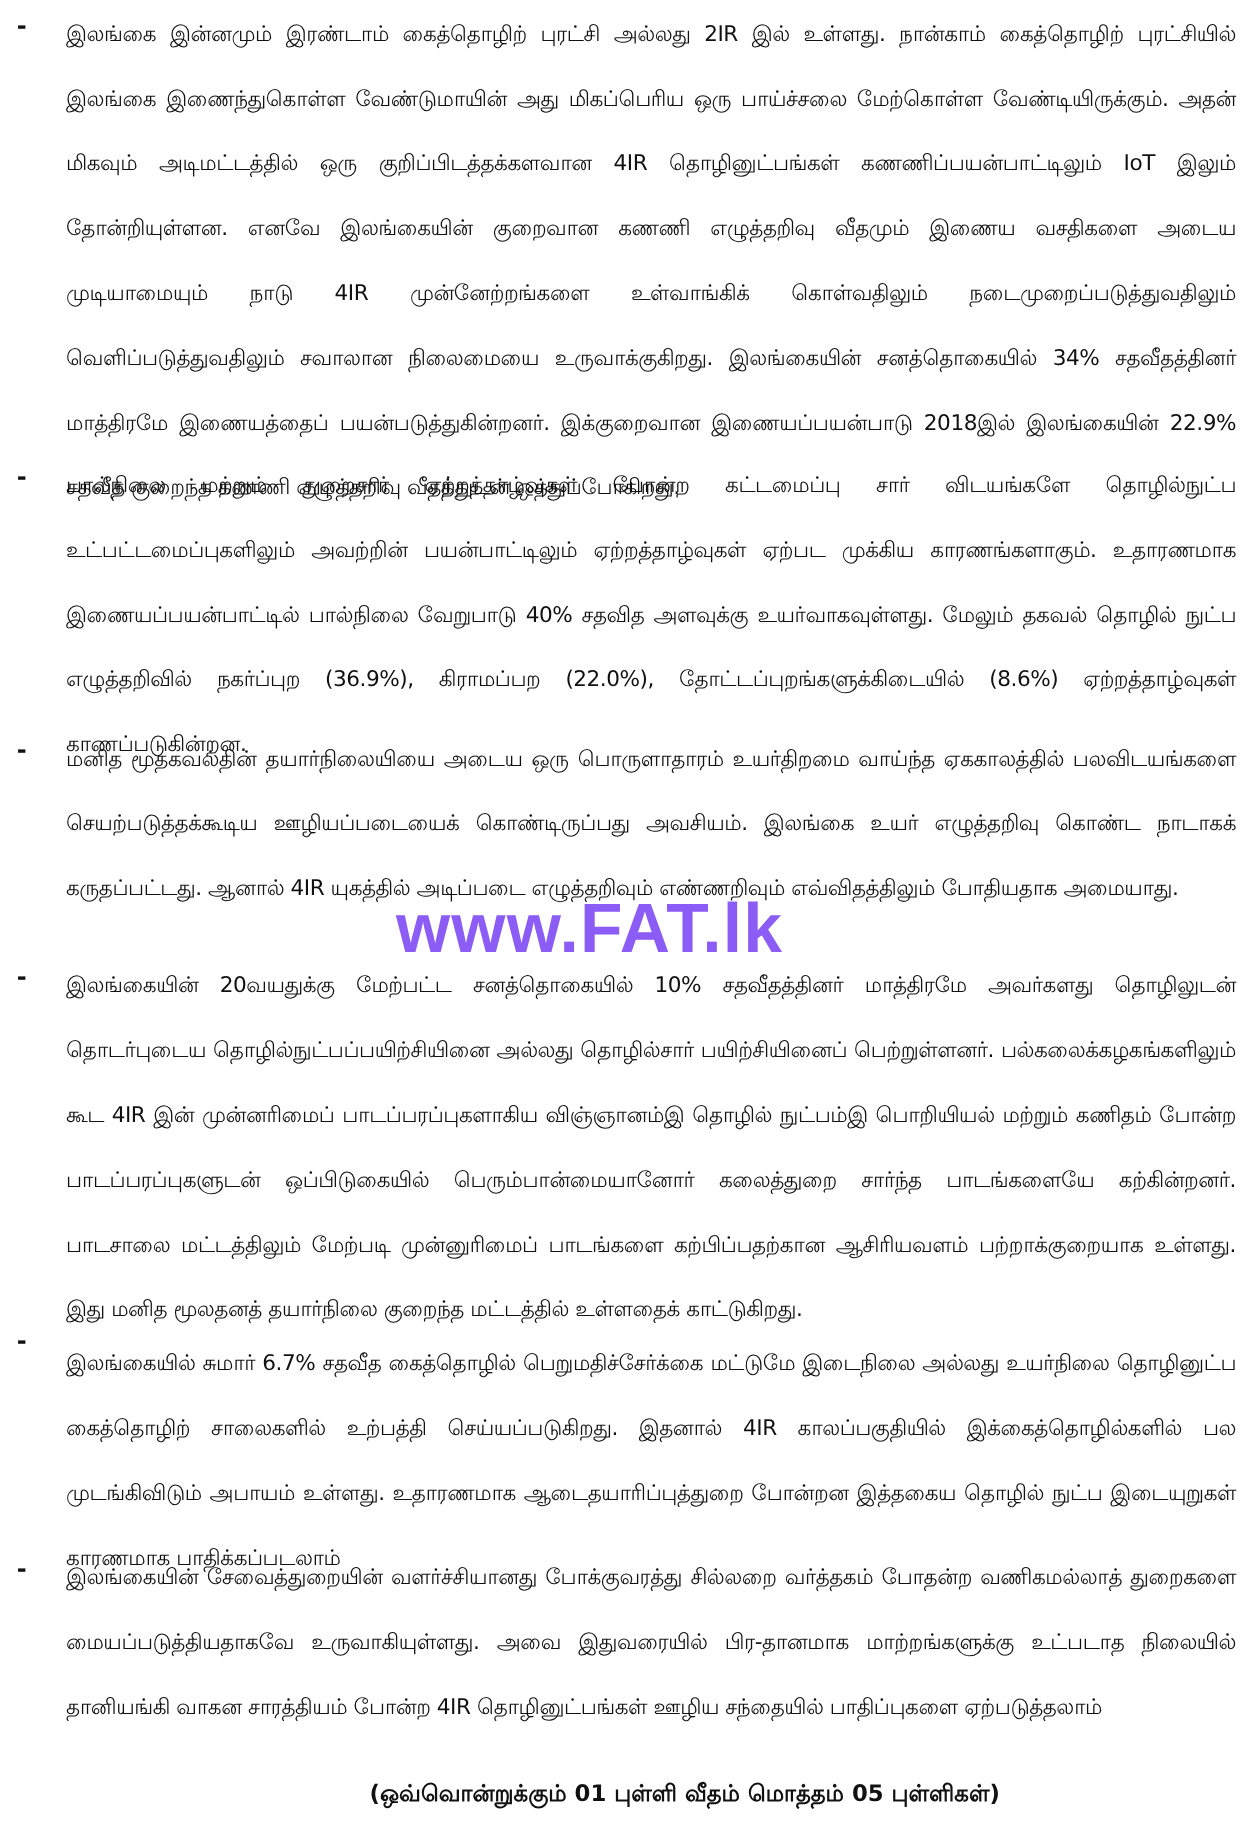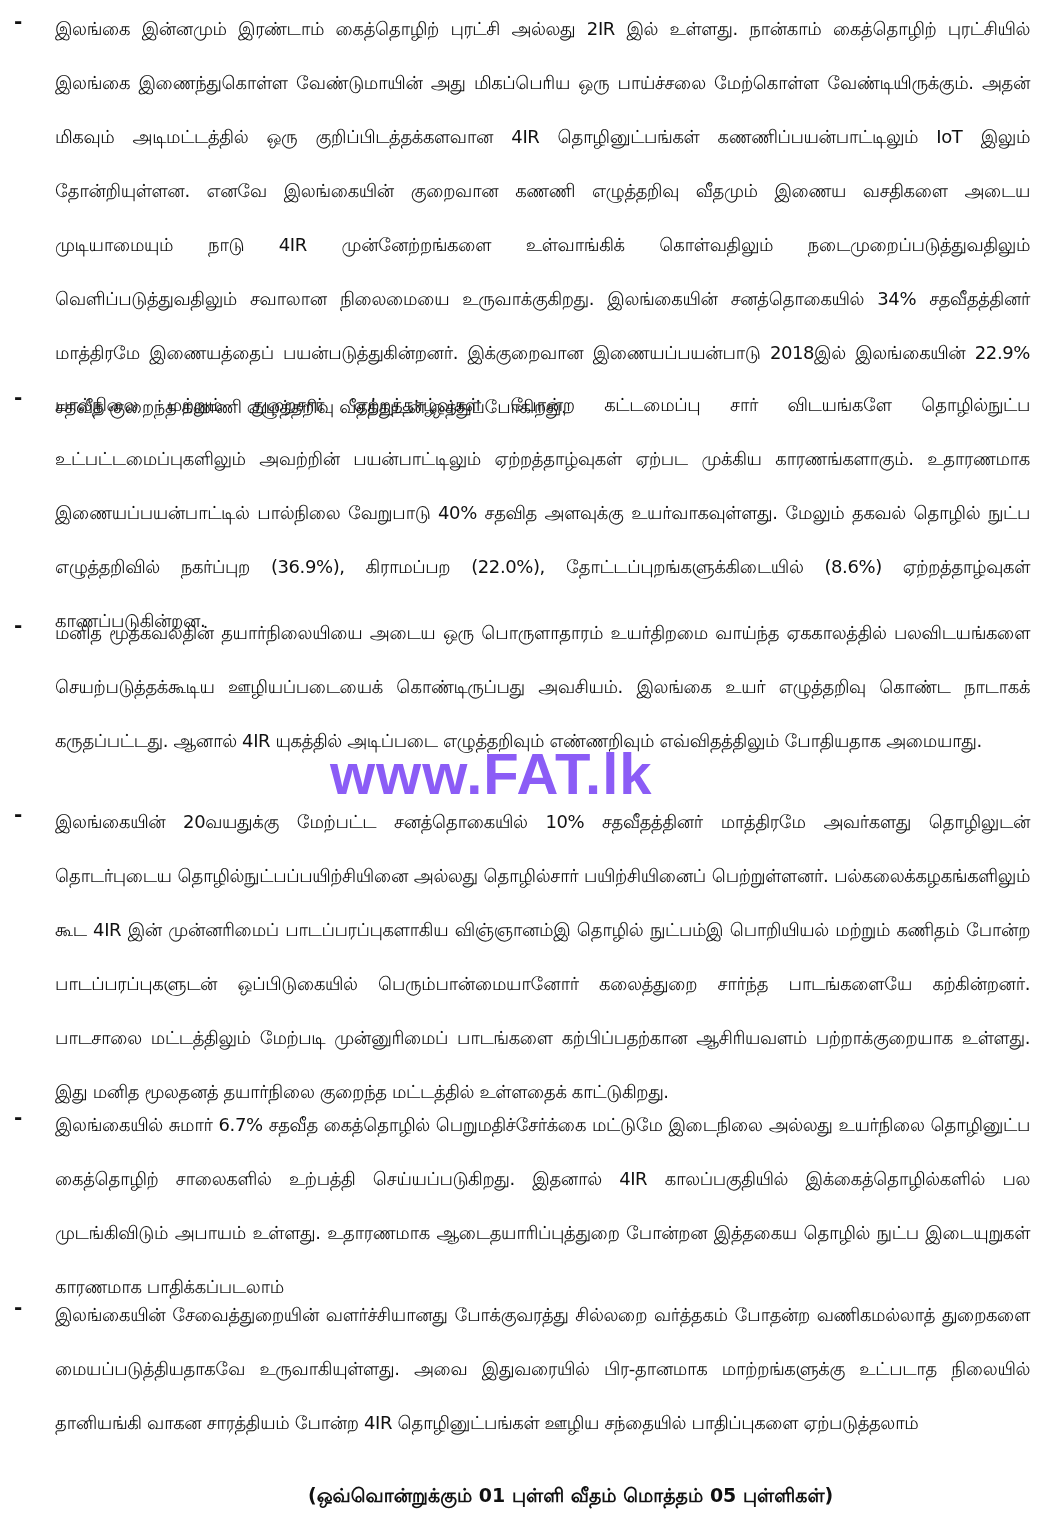--- a/index.html
+++ b/index.html
@@ -52,21 +52,21 @@
 
   <div class="watermark">www.FAT.lk</div>
 
   <div class="item" style="top:795px;">
     <span class="dash">-</span>
     <div class="para" style="top:0;">இலங்கையின் 20வயதுக்கு  மேற்பட்ட சனத்தொகையில் 10% சதவீதத்தினர் மாத்திரமே அவர்களது தொழிலுடன் தொடர்புடைய தொழில்நுட்பப்பயிற்சியினை அல்லது தொழில்சார் பயிற்சியினைப் பெற்றுள்ளனர். பல்கலைக்கழகங்களிலும் கூட 4IR இன் முன்னரிமைப் பாடப்பரப்புகளாகிய விஞ்ஞானம்இ தொழில் நுட்பம்இ  பொறியியல் மற்றும் கணிதம் போன்ற பாடப்பரப்புகளுடன் ஒப்பிடுகையில் பெரும்பான்மையானோர் கலைத்துறை சார்ந்த பாடங்களையே கற்கின்றனர். பாடசாலை மட்டத்திலும் மேற்படி முன்னுரிமைப் பாடங்களை கற்பிப்பதற்கான ஆசிரியவளம் பற்றாக்குறையாக உள்ளது. இது மனித மூலதனத் தயார்நிலை குறைந்த மட்டத்தில் உள்ளதைக் காட்டுகிறது.</div>
   </div>
 
   <div class="item" style="top:1098px;">
     <span class="dash">-</span>
-    <div class="para" style="top:0;">இலங்கையில் சுமார் 6.7% சதவீத கைத்தொழில் பெறுமதிச்சேர்க்கை மட்டுமே இடைநிலை அல்லது உயர்நிலை தொழினுட்ப கைத்தொழிற் சாலைகளில் உற்பத்தி செய்யப்படுகிறது. இதனால் 4IR காலப்பகுதியில் இக்கைத்தொழில்களில் பல முடங்கிவிடும் அபாயம் உள்ளது. உதாரணமாக ஆடைதயாரிப்புத்துறை போன்றன இத்தகைய தொழில் நுட்ப இடையுறுகள் காரணமாக பாதிக்கப்படலாம்</div>
+    <div class="para" style="top:12px;">இலங்கையில் சுமார் 6.7% சதவீத கைத்தொழில் பெறுமதிச்சேர்க்கை மட்டுமே இடைநிலை அல்லது உயர்நிலை தொழினுட்ப கைத்தொழிற் சாலைகளில் உற்பத்தி செய்யப்படுகிறது. இதனால் 4IR காலப்பகுதியில் இக்கைத்தொழில்களில் பல முடங்கிவிடும் அபாயம் உள்ளது. உதாரணமாக ஆடைதயாரிப்புத்துறை போன்றன இத்தகைய தொழில் நுட்ப இடையுறுகள் காரணமாக பாதிக்கப்படலாம்</div>
   </div>
 
   <div class="item" style="top:1288px;">
     <span class="dash">-</span>
     <div class="para" style="top:0;">இலங்கையின் சேவைத்துறையின் வளர்ச்சியானது போக்குவரத்து சில்லறை வர்த்தகம் போதன்ற வணிகமல்லாத் துறைகளை மையப்படுத்தியதாகவே உருவாகியுள்ளது. அவை இதுவரையில் பிர-தானமாக மாற்றங்களுக்கு உட்படாத நிலையில் தானியங்கி வாகன சாரத்தியம் போன்ற 4IR தொழினுட்பங்கள் ஊழிய சந்தையில் பாதிப்புகளை ஏற்படுத்தலாம்</div>
   </div>
 
   <div class="footer">(ஒவ்வொன்றுக்கும் 01 புள்ளி வீதம் மொத்தம் 05 புள்ளிகள்)</div>
 
 </div>

